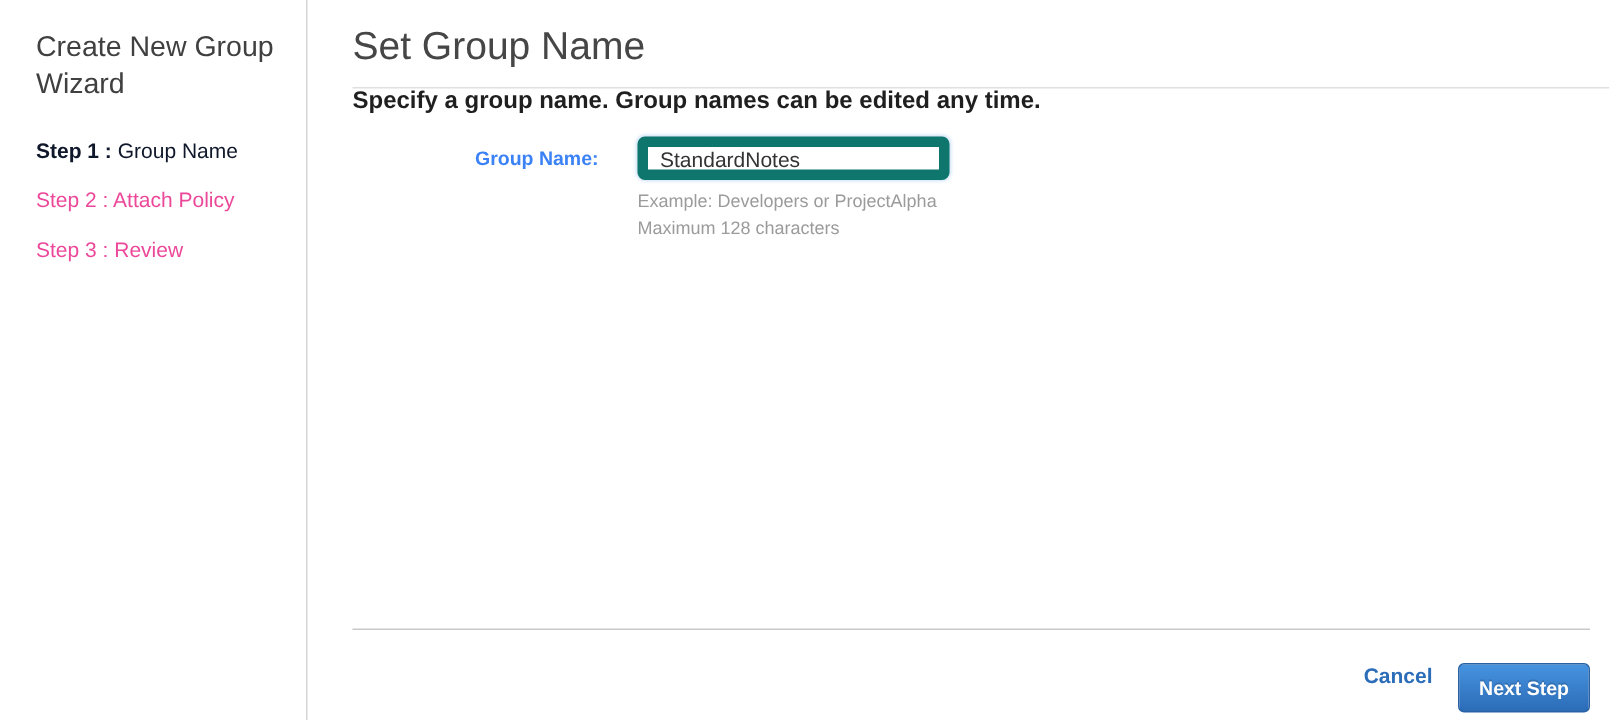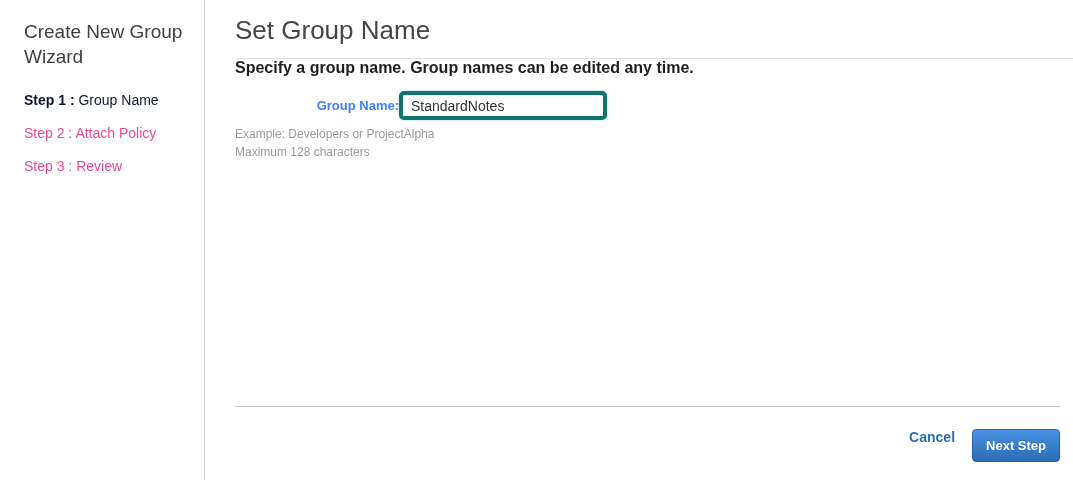--- a/index.html
+++ b/index.html
@@ -29,21 +29,21 @@
     margin-bottom: 19px;
     white-space: nowrap;
   }
   .step.active { color: #0f172a; }
   .step.active .step-prefix { font-weight: bold; }
 
   
   .main {
     flex: 1;
     display: flex; flex-direction: column;
-    padding: 0 13px 13px 30px;
+    padding: 0 13px 0 30px;
   }
   .page-title {
     font-size: 26px; font-weight: 400;
     color: #464646;
     margin: 15px 0 0 0;
     padding-bottom: 12px;
     border-bottom: 1px solid #e0e0e0;
     margin-right: -13px;
   }
   .description {
@@ -51,30 +51,31 @@
     margin-top: 0;
     font-weight: bold;
   }
   .form-row { display: flex; margin-top: 14px; }
   .form-label {
     width: 164px; text-align: right;
     font-size: 13px; font-weight: bold; color: #3b82f6;
     line-height: 29px;
   }
   .group-name-input {
+    margin-left: 26px;
     width: 208px; height: 29px;
     padding: 0 8px;
     font-family: "Liberation Sans", sans-serif;
     font-size: 14px; color: #333;
-    border: 4px solid #0f766e;
+    border: 7px solid #0f766e;
     border-radius: 5px;
     box-shadow: 0 0 3px rgba(110,170,230,0.55);
     outline: none;
   }
-  .hints { margin-top: 5px; }
+  .hints { margin-left: 190px; margin-top: 5px; }
   .hint {
     font-size: 12px; line-height: 18px;
     color: #9b9b9b;
   }
   .spacer { flex: 1; }
 
   
   .footer {
     border-top: 1px solid #c9c9c9;
     padding-top: 22px;

